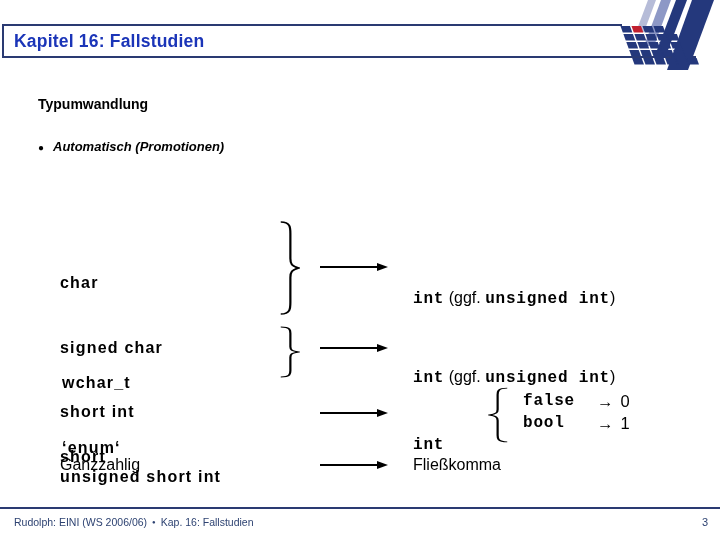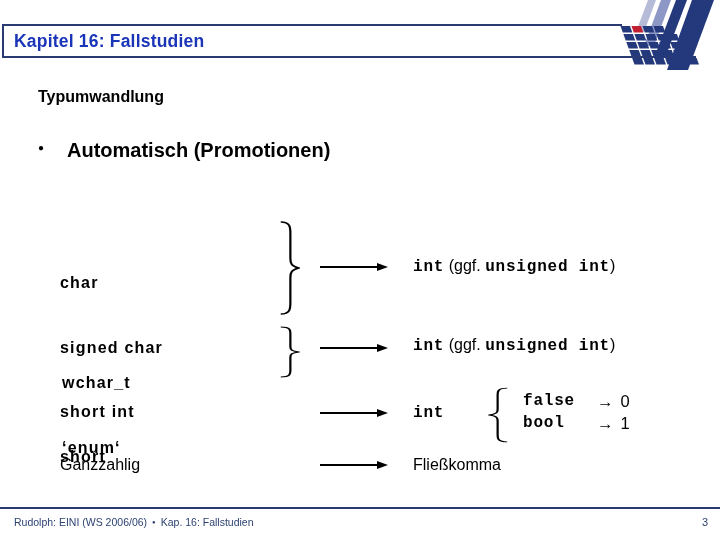--- a/index.html
+++ b/index.html
@@ -23,42 +23,42 @@
   .footer-rule { left:0; top:507px; width:720px; height:2px; }
   .footer-text {
     position:absolute; left:14px; top:516px; font-size:10.5px; color:#2e4372;
     white-space:nowrap;
   }
   .footer-sep { font-size:6px; vertical-align:2px; margin:0 5px; }
   .page-number { position:absolute; left:690px; top:516px; width:18px;
     text-align:right; font-size:11px; color:#2e4372; }
 
   
-  .page-title { position:absolute; left:38px; top:88px; font-size:16px; font-weight:bold; }
+  .page-title { position:absolute; left:38px; top:96px; font-size:14px; font-weight:bold; }
   .bullet-marker { position:absolute; left:38px; top:142px; font-size:10px; }
-  .bullet-label { position:absolute; left:67px; top:139px; font-size:20px;
-    font-weight:bold; }
+  .bullet-label { position:absolute; left:53px; top:139px; font-size:13px;
+    font-weight:bold; font-style:italic; }
   .subline { position:absolute; left:68px; top:180px; font-size:16px; }
   .subline .u { text-decoration:underline; }
 
   
   .code-block {
     position:absolute; font-family:Liberation Sans, sans-serif;
     font-weight:bold; font-size:16px; line-height:21.5px; letter-spacing:1.2px;
     white-space:pre;
   }
   .code-line { display:block; }
   .g1-code { left:60px; top:229px; }
   .g2-code { left:62px; top:329px; }
   .g3-code { left:60px; top:403px; }
   .plain-label { position:absolute; font-size:16px; }
   .g4-left  { left:60px;  top:456px; }
   .g4-right { left:413px; top:456px; }
 
-  .result-line { position:absolute; font-size:16px; white-space:pre; }
+  .result-line { position:absolute; font-size:16px; white-space:pre;margin-top:32px; }
   .result-line .mono, .map-from {
     font-family:"Liberation Mono", monospace; font-weight:bold;
     font-size:16px; letter-spacing:0.8px;
   }
   .g1-result { left:413px; top:257px; }
   .g2-result { left:413px; top:336px; }
   .g3-result { left:413px; top:403px; }
 
   .map-from { position:absolute; left:523px; white-space:pre; }
   .map-to   { position:absolute; left:597px; font-size:16.5px; white-space:pre; }
@@ -126,20 +126,21 @@
   </svg>
 
   <div class="page-title">Typumwandlung</div>
   <span class="bullet-marker">●</span>
   <div class="bullet-label">Automatisch (Promotionen)</div>
 
   <div class="code-block g1-code">
     <span class="code-line">char</span>
     <span class="code-line">signed char</span>
     <span class="code-line">short int</span>
+    <span class="code-line">unsigned short int</span>
   </div>
   <svg class="brace brace1" viewBox="0 0 16 100" preserveAspectRatio="none">
     <path d="M2,2 C9,2 9,8 9,14 L9,40 C9,46 10,48 15,50 C10,52 9,54 9,60 L9,86 C9,92 9,98 2,98" fill="none" stroke="#000" stroke-width="1.6"></path>
   </svg>
   <div class="h-arrow arrow1">
     <span class="shaft"></span>
     <span class="head"></span>
   </div>
   <div class="result-line g1-result"><span class="mono">int</span><span> (ggf. </span><span class="mono">unsigned int</span><span>)</span></div>
 

